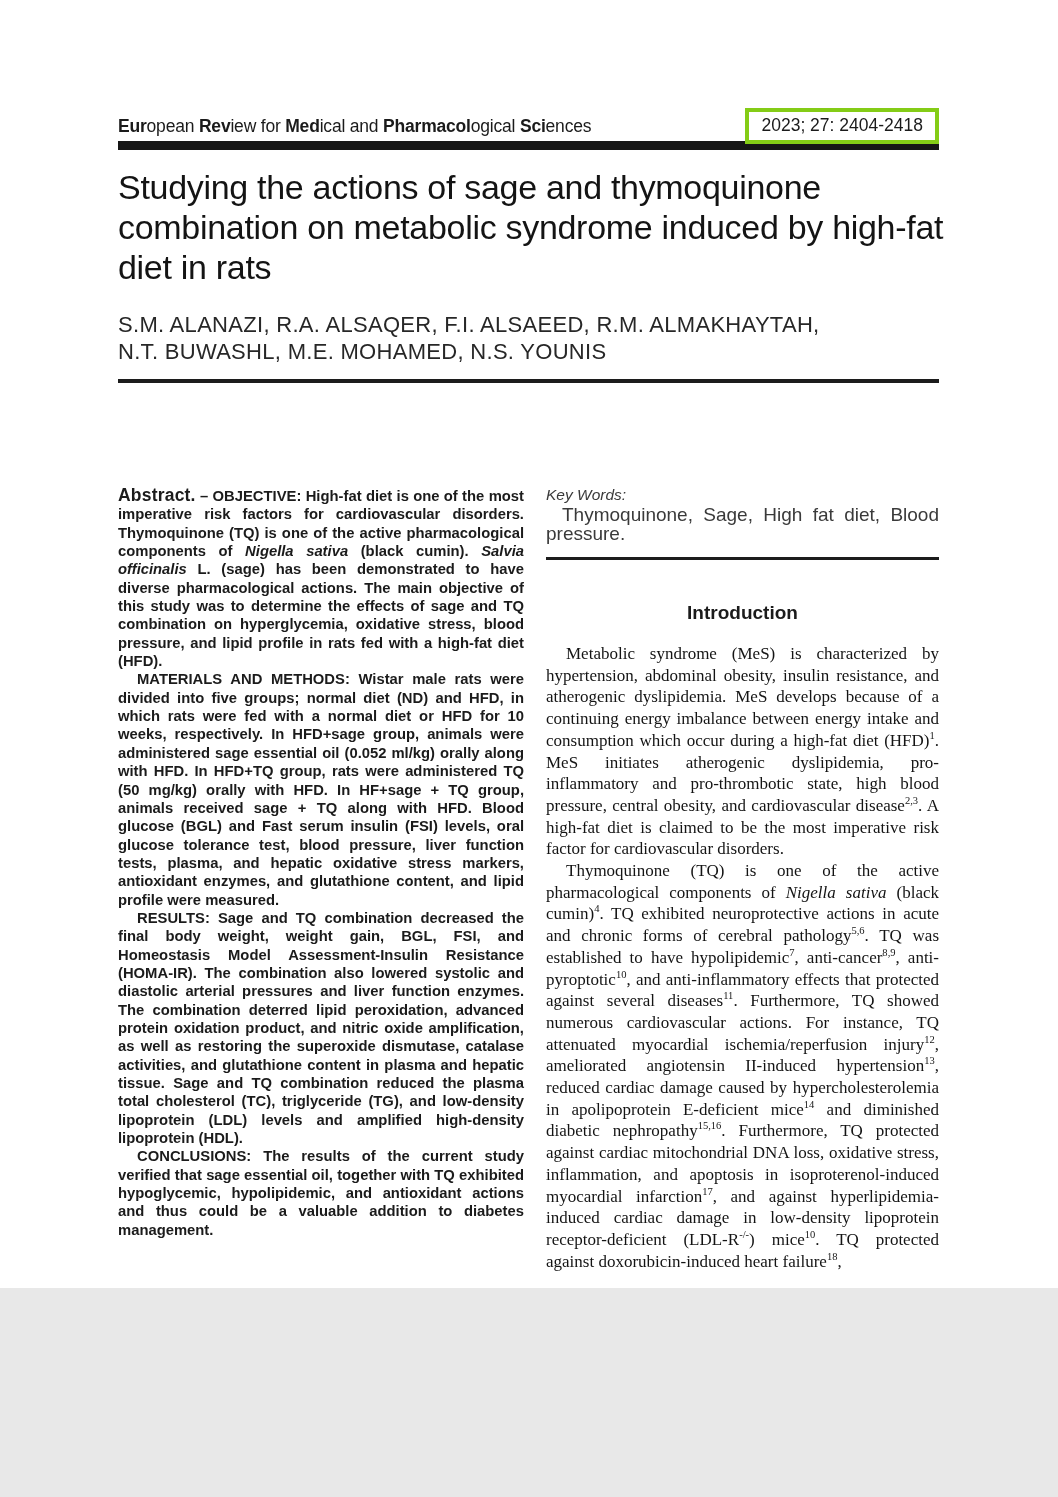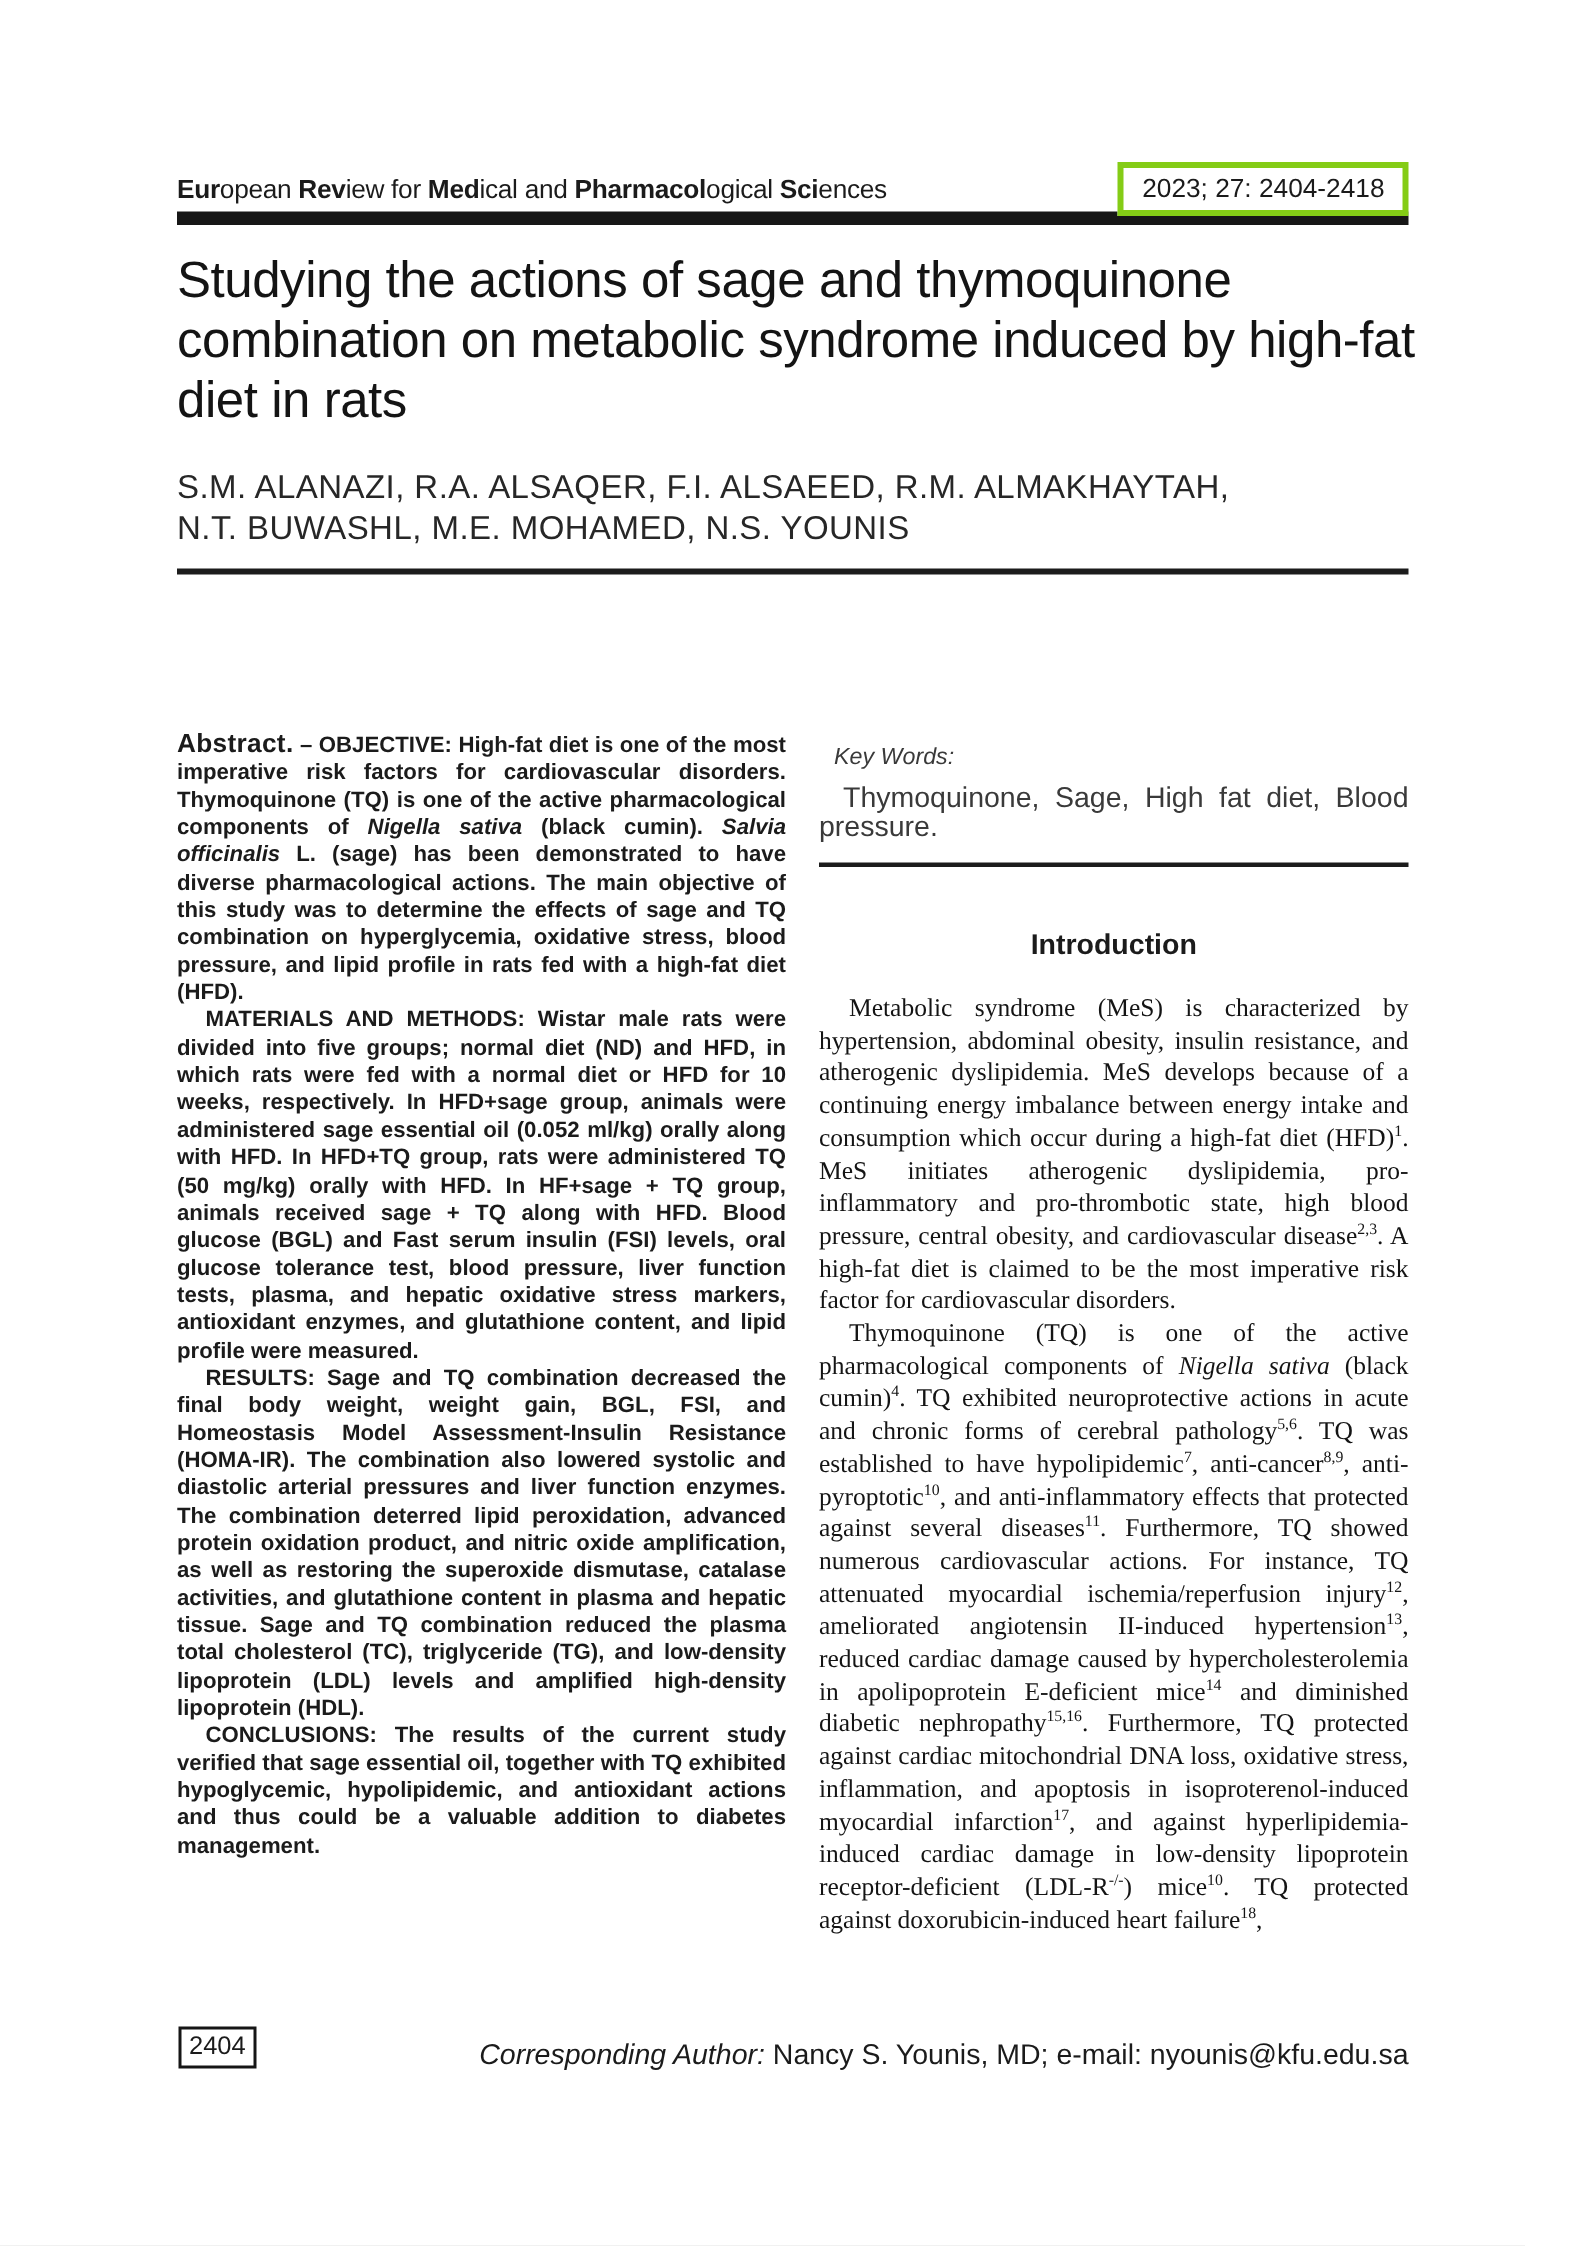--- a/index.html
+++ b/index.html
@@ -1,17 +1,17 @@
 <!DOCTYPE html>
 <html lang="en"><head>
 <meta charset="utf-8">
 <style>
   html,body { margin:0; padding:0; background:#e8e8e8; }
   .page {
-    position:relative; width:1058px; height:1497px; margin:0 auto;
+    position:relative; width:1058px; height:1288px; margin:0 auto;
     background:#ffffff; font-family:"Liberation Sans",sans-serif;
     color:#1a1a1a; overflow:hidden;
   }
   
   .header-row { position:absolute; left:118px; top:108px; width:821px;
     display:flex; justify-content:space-between; align-items:flex-end; }
   .journal { font-size:17.5px; letter-spacing:-0.2px; color:#1b1b1b; padding-bottom:7px; }
   .issue-box { border:4px solid #84cc16; background:#fff; padding:3px 12px 4px;
     font-size:17.5px; color:#1b1b1b; position:relative; z-index:2; }
   .top-bar { position:absolute; left:118px; top:141px; width:821px; height:9px; background:#161616; }
@@ -23,21 +23,21 @@
   .rule-authors { position:absolute; left:118px; top:379px; width:821px; height:4px; background:#1c1c1c; }
   .affiliation { position:absolute; left:118px; top:394px; width:830px;
     font-size:18px; line-height:25px; color:#272727; }
   
   .col-left  { position:absolute; left:118px; top:486px; width:406px; }
   .col-right { position:absolute; left:546px; top:486px; width:393px; }
   .abs-p { margin:0; font-size:14.8px; font-weight:bold; line-height:18.35px;
     text-align:justify; color:#1b1b1b; hyphens:auto; -webkit-hyphens:auto; }
   .abs-p.ind { text-indent:19px; }
   .abs-lead { font-size:17.5px; letter-spacing:0.2px; }
-  .kw-heading { font-style:italic; font-size:15.5px; color:#3a3a3a; margin:10px; }
+  .kw-heading { font-style:italic; font-size:15.5px; color:#3a3a3a; margin:0; }
   .kw-text { margin:2px 0 0 0; font-size:19px; line-height:18.5px;
     text-indent:16px; text-align:justify; color:#3a3a3a; }
   .rule-kw { margin-top:14px; height:3px; background:#1c1c1c; }
   .intro-heading { margin:42px 0 0 0; text-align:center; font-size:19px;
     font-weight:bold; color:#1b1b1b; }
   .intro-body { margin-top:19px; font-family:"Liberation Serif",serif; }
   .intro-p { margin:0; font-size:17px; line-height:21.7px; text-align:justify;
     text-indent:20px; color:#141414; hyphens:auto; -webkit-hyphens:auto; }
   sup { font-size:62%; line-height:0; }
   

